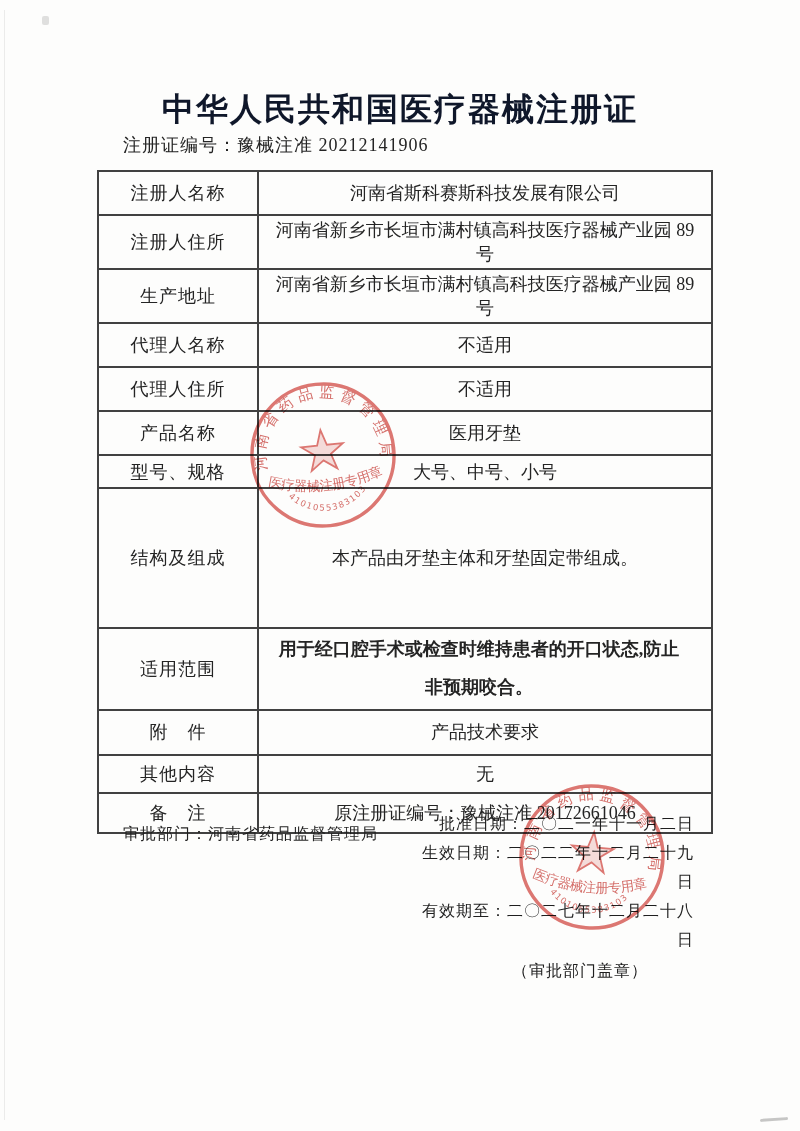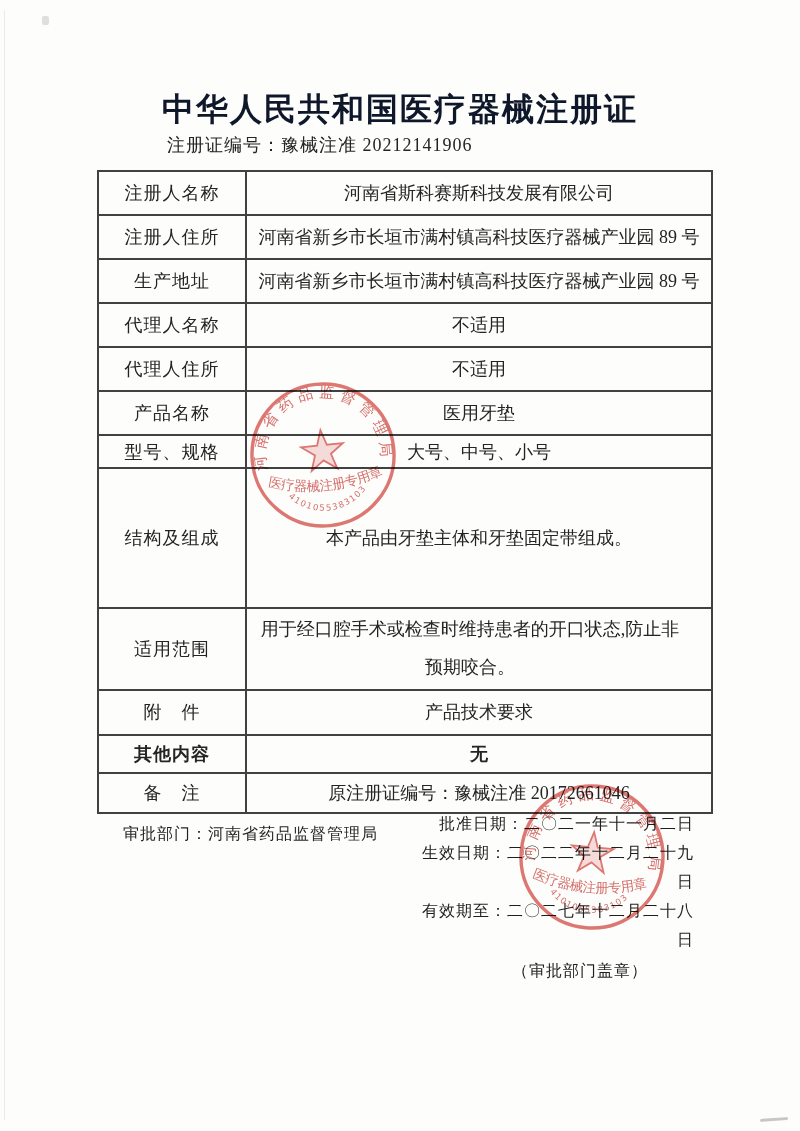--- a/index.html
+++ b/index.html
@@ -18,40 +18,40 @@
   .corner-mark{position:absolute;left:760px;top:1118px;width:28px;height:3px;background:rgba(130,130,130,0.45);transform:rotate(-4deg);border-radius:2px;}
   .speck{position:absolute;left:42px;top:16px;width:7px;height:9px;background:rgba(90,90,90,0.18);border-radius:2px;}
 
   .title{
     position:absolute;top:88px;left:0;width:100%;
     text-align:center;font-size:32px;font-weight:bold;
     letter-spacing:2px;color:#0f172a;
   }
   .certline{
     position:absolute;top:133px;left:123px;
-    font-size:18px;letter-spacing:1px;color:#242424;margin-left:44px;
+    font-size:18px;letter-spacing:1px;color:#242424;
   }
 
   table.cert{
     position:absolute;left:97px;top:170px;width:616px;
     border-collapse:collapse;table-layout:fixed;
     background:transparent;
   }
   table.cert td{
     border:2px solid #414141;
     font-size:18px;
-    padding:2px 8px;
+    padding:2px 14px;
     vertical-align:middle;
     color:#242424;
   }
   td.lbl{width:130px;text-align:center;padding:2px 4px;letter-spacing:1px;}
   td.val{text-align:center;padding-left:13px;}
   tr.h44{height:44px;} tr.h42{height:33px;} tr.h140{height:140px;}
-  tr.h76{height:76px;} tr.h45{height:45px;} tr.h38{height:38px;font-weight:bold;} tr.h40{height:40px;border-radius:8px;}
-  tr.h76 td.val{line-height:2.1;padding-right:26px;}
+  tr.h76{height:76px;} tr.h45{height:45px;} tr.h38{height:38px;} tr.h40{height:40px;border-radius:8px;}
+  tr.h76 td.val{line-height:2.1;padding-right:26px;font-weight:bold;}
 
   .dept-line{position:absolute;left:123px;top:824px;font-size:16px;letter-spacing:1px;font-family:Liberation Serif, serif;}
   .dates{
     position:absolute;left:420px;top:809px;width:274px;
     text-align:right;font-size:16px;line-height:29px;letter-spacing:1px;
   }
   .seal-note{padding-right:46px;margin-top:2px;text-align:right;}
 
   .stamp{position:absolute;mix-blend-mode:multiply;opacity:.85;}
   .stamp1{left:248px;top:380px;transform:rotate(-6deg);}

